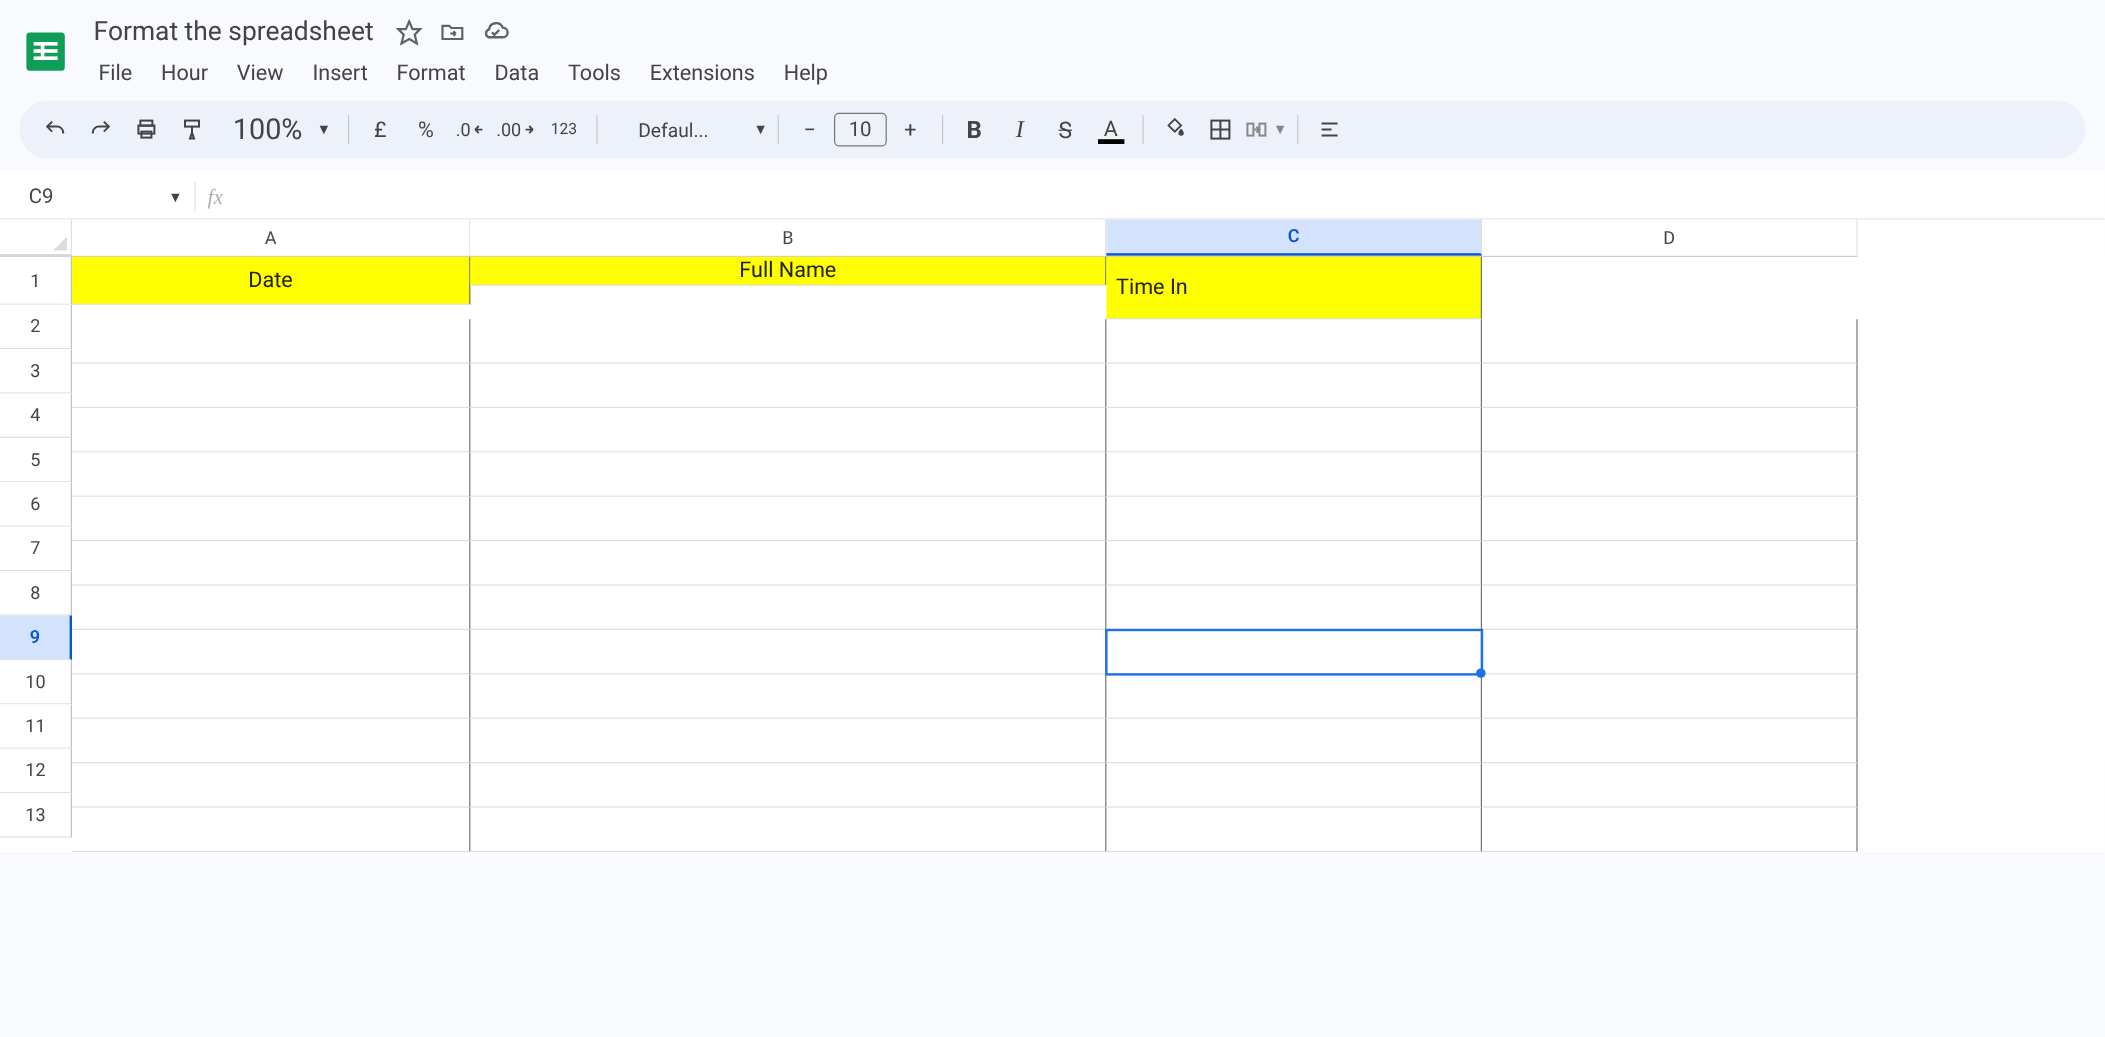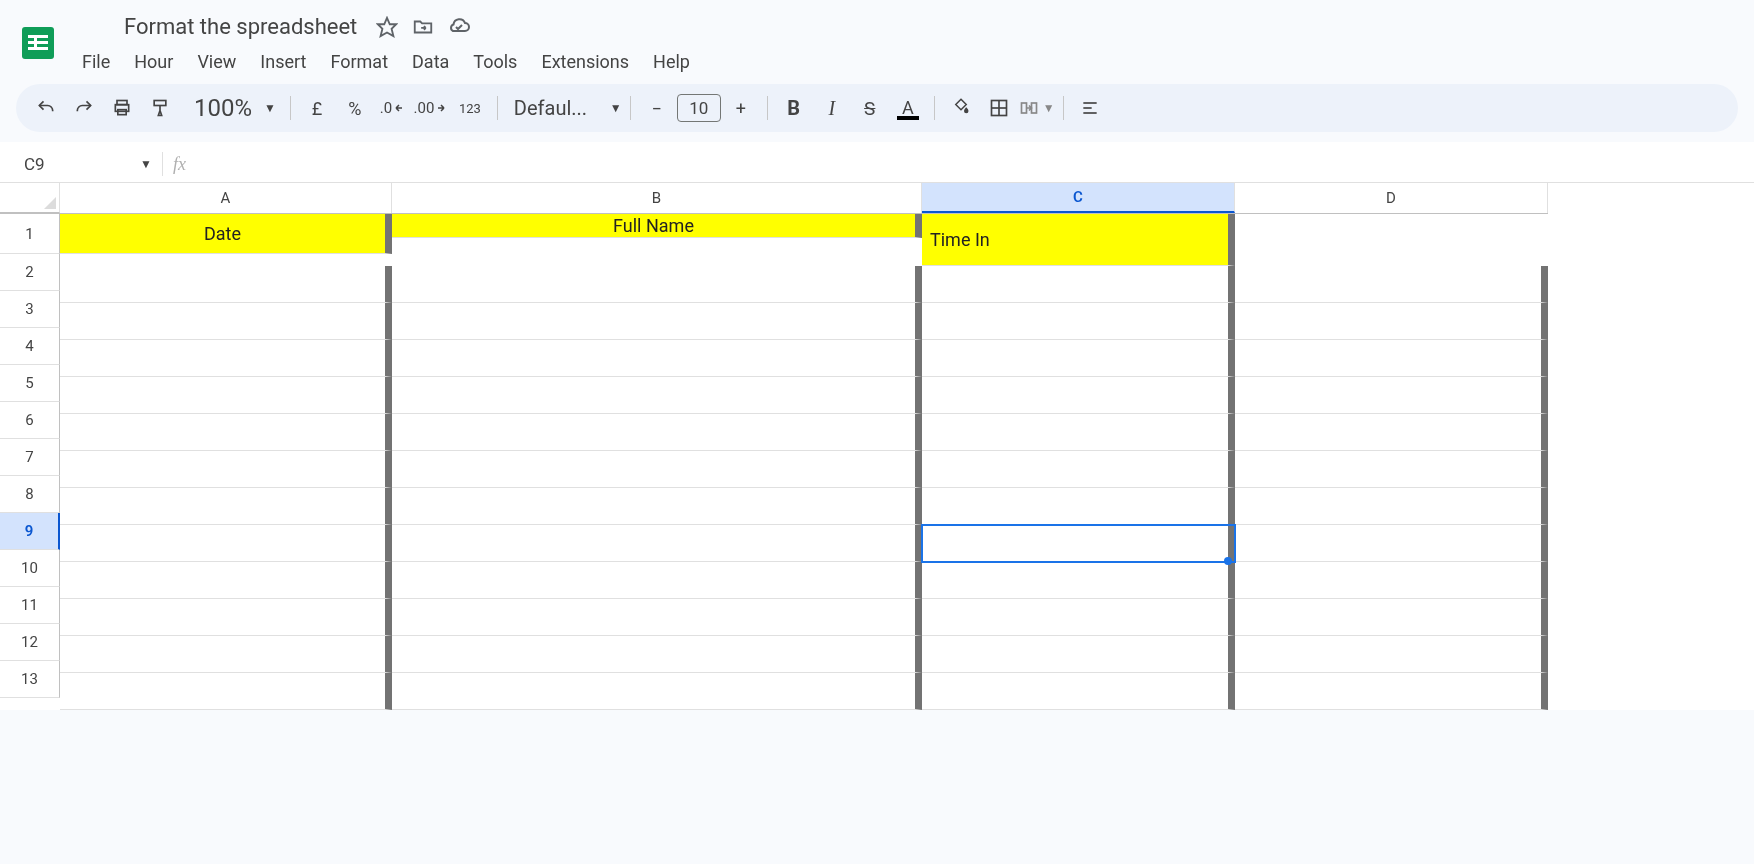--- a/index.html
+++ b/index.html
@@ -3,31 +3,31 @@
   <meta charset="utf-8">
   <style>
     * { box-sizing: border-box; margin: 0; padding: 0; }
     body { font-family: 'Google Sans', Roboto, Arial, sans-serif; background: #f8fafd; overflow: hidden; }
     
     .header { padding: 8px 16px 0 16px; display: flex; align-items: flex-start; }
     .logo { width: 44px; height: 58px; display: flex; align-items: center; justify-content: center; margin-right: 12px; margin-top: 6px; }
     .logo svg { width: 40px; height: 40px; }
     .header-content { flex: 1; }
     .title-row { display: flex; align-items: center; gap: 12px; padding: 4px 0; }
-    .doc-title { font-size: 22px; color: #444; padding: 2px 6px; border-radius: 4px; margin-left: 46px; }
+    .doc-title { font-size: 22px; color: #444; padding: 2px 6px; border-radius: 4px; }
     .title-icon { width: 24px; height: 24px; display: flex; align-items: center; justify-content: center; color: #444; cursor: pointer; }
     
     .menu-bar { display: flex; gap: 4px; padding: 2px 0 8px 0; }
     .menu-item { padding: 4px 10px; font-size: 18px; color: #444; border-radius: 4px; cursor: pointer; }
     
     .toolbar { background: #edf2fa; margin: 0 16px; border-radius: 24px; padding: 6px 12px; display: flex; align-items: center; gap: 2px; height: 48px; }
     .tool-btn { min-width: 36px; height: 36px; display: flex; align-items: center; justify-content: center; border-radius: 4px; cursor: pointer; color: #444; font-size: 18px; }
     .tool-divider { width: 1px; height: 24px; background: #c7c7c7; margin: 0 6px; }
     .zoom-level { font-size: 24px; padding: 0 8px; color: #444; }
-    .font-select { font-size: 20px; color: #444; padding: 0 8px; width: 100px; overflow: hidden; text-overflow: ellipsis; white-space: nowrap; }
+    .font-select { font-size: 16px; color: #444; padding: 0 8px; width: 100px; overflow: hidden; text-overflow: ellipsis; white-space: nowrap; margin-left: 18px; }
     .font-size-box { width: 44px; height: 28px; border: 1px solid #747775; border-radius: 4px; display: flex; align-items: center; justify-content: center; font-size: 17px; color: #444; background: #edf2fa; }
     .dropdown-caret { font-size: 12px; color: #444; margin-left: 4px; }
     
     .name-box-row { display: flex; align-items: center; padding: 10px 16px 6px 12px; background: #fff; border-bottom: 1px solid #e0e0e0; margin-top: 10px; }
     .name-box-wrap { display: flex; align-items: center; width: 140px; padding-left: 4px; }
     .name-box { font-size: 17px; color: #444; padding: 2px 8px; flex: 1; }
     .fx-divider { width: 1px; height: 24px; background: #e0e0e0; margin: 0 10px; }
     .fx-label { font-style: italic; font-family: serif; color: #b0b0b0; font-size: 18px; }
     
     .grid-container { display: flex; background: #fff; }
@@ -38,21 +38,21 @@
     .col-header { height: 30px; border-right: 1px solid #e0e0e0; display: flex; align-items: center; justify-content: center; font-size: 15px; color: #444; background: #fff; cursor: pointer; }
     .col-header.selected { background: #d3e3fd; color: #0b57d0; font-weight: 600; border-bottom: 2px solid #0b57d0; box-sizing: border-box; }
     
     .grid-body { display: flex; }
     .row-headers { display: flex; flex-direction: column; }
     .row-header { width: 60px; border-right: 1px solid #c0c0c0; border-bottom: 1px solid #e0e0e0; display: flex; align-items: center; justify-content: center; font-size: 15px; color: #444; background: #fff; cursor: pointer; }
     .row-header.selected { background: #d3e3fd; color: #0b57d0; font-weight: 600; border-right: 2px solid #0b57d0; }
     
     .cells { display: flex; flex-direction: column; }
     .cell-row { display: flex; }
-    .cell { border-right: 7px solid #737373; border-bottom: 1px solid #e0e0e0; font-size: 18px; color: #222; padding: 4px 8px; display: flex; align-items: center; position: relative; }
+    .cell { border-right: 1px solid #737373; border-bottom: 1px solid #e0e0e0; font-size: 18px; color: #222; padding: 4px 8px; display: flex; align-items: center; position: relative; }
     .cell.header-cell { background: #ffff00; }
     .cell.center { justify-content: center; }
     .cell.active { outline: 2px solid #1a73e8; outline-offset: -1px; z-index: 2; }
     .cell.active::after { content: ''; position: absolute; right: -4px; bottom: -4px; width: 8px; height: 8px; background: #1a73e8; border-radius: 50%; z-index: 3; }
     
     .text-color-btn { display: flex; flex-direction: column; align-items: center; justify-content: center; }
     .text-color-underline { width: 22px; height: 4px; background: #000; margin-top: -2px; }
     .fill-color-btn { display: flex; flex-direction: column; align-items: center; justify-content: center; }
     .fill-color-underline { width: 22px; height: 4px; background: transparent; }
   </style>

